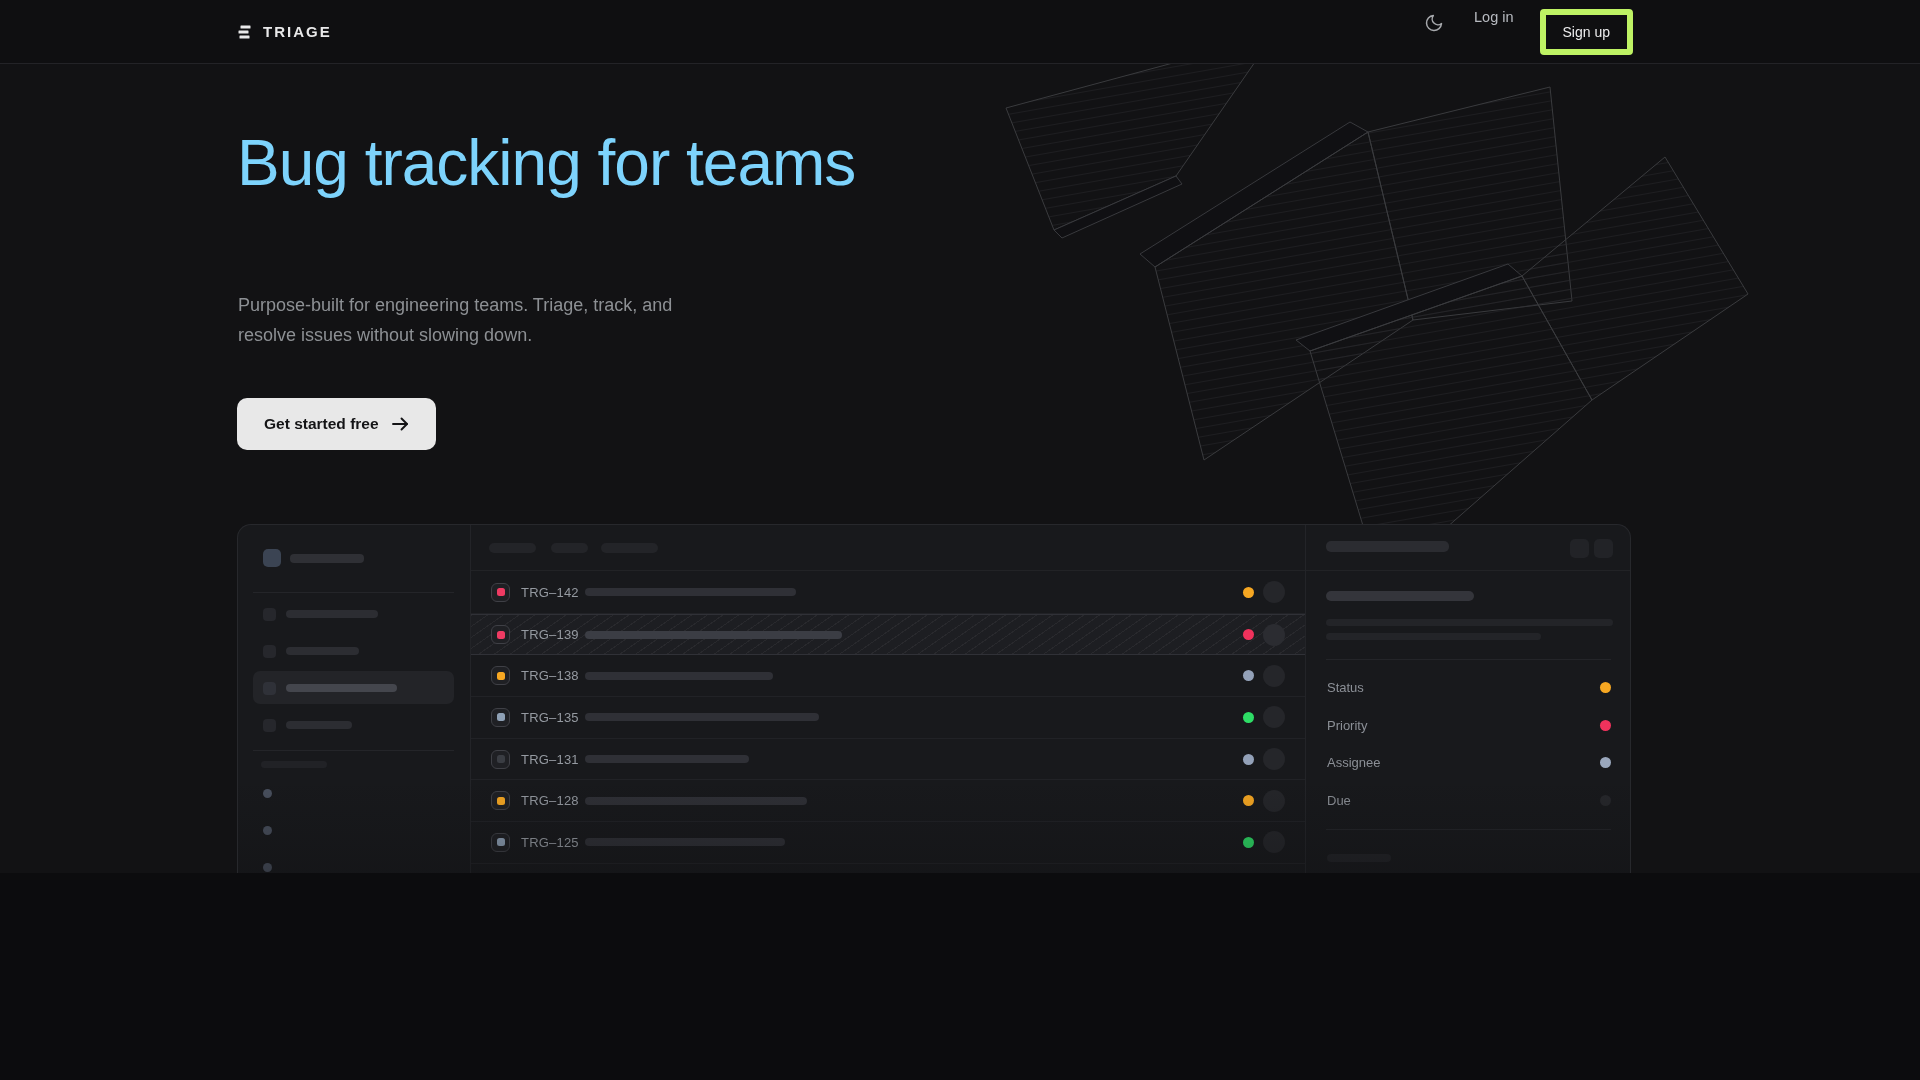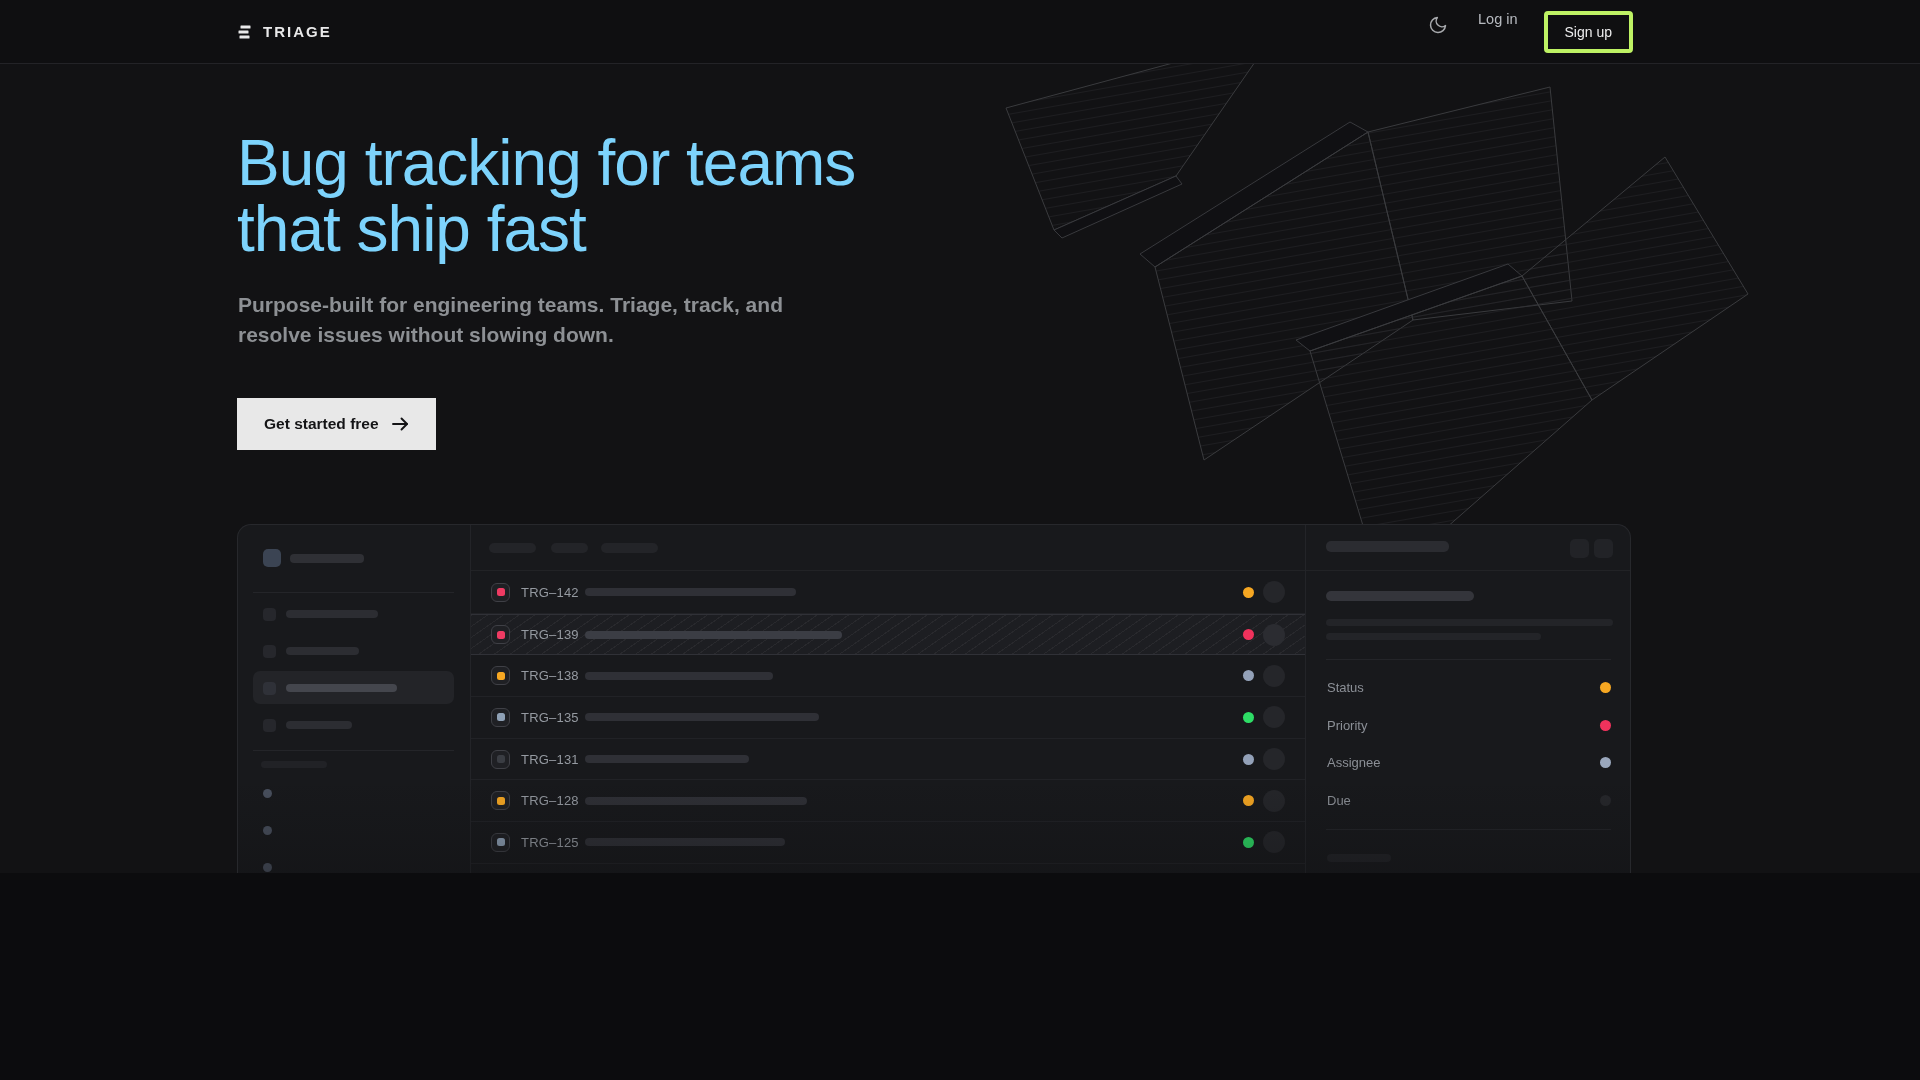--- a/index.html
+++ b/index.html
@@ -15,39 +15,39 @@
     background:#0f0f11; border-bottom:1px solid #232327;
     display:flex; align-items:center; justify-content:space-between;
     padding:0 287px 0 237px;
   }
   .brand { display:flex; align-items:center; gap:11px; cursor:pointer; }
   .brand-name { color:#e9e9ea; font-size:15px; font-weight:bold; letter-spacing:2px; }
   .nav-right { display:flex; align-items:flex-start; gap:26px; }
   .theme-btn { width:28px; height:28px; display:flex; align-items:center; justify-content:center; cursor:pointer; }
   .login { color:#b7bac0; font-size:14.5px; cursor:pointer; }
   .signup {
-    background:transparent; border:4px solid #bef264; border-radius:4px;
+    background:transparent; border:6px solid #bef264; border-radius:4px;
     color:#ededee; font-size:14px; font-family:inherit; padding:9px 17px; cursor:pointer;
   }
   
   .ribbons { position:absolute; left:980px; top:64px; z-index:0; }
   
   .hero-title {
     position:absolute; left:237px; top:130px; z-index:2;
     color:#7dd3fc; font-size:64px; font-weight:500; line-height:66px; letter-spacing:-1px;
   }
   .hero-title span { display:block; }
   .hero-sub {
     position:absolute; left:238px; top:290px; z-index:2;
-    color:#8d9094; font-size:21px; line-height:30px; font-weight:bold;
+    color:#8d9094; font-size:18px; line-height:30px; font-weight:normal;
   }
   .hero-sub span { display:block; }
   .cta {
     position:absolute; left:237px; top:398px; z-index:2;
-    height:52px; padding:0 27px; border:none; border-radius:0;
+    height:52px; padding:0 27px; border:none; border-radius:10px;
     background:#e8e8e8; color:#141416; font-family:inherit; font-size:15.5px; font-weight:bold;
     display:flex; align-items:center; gap:13px; cursor:pointer;
   }
   
   .mockup {
     position:absolute; left:237px; top:524px; width:1394px; height:489px; z-index:3;
     background:#18191c; border:1px solid #27282c; border-bottom:none;
     border-radius:14px 14px 0 0; display:flex; overflow:hidden;
   }
   .m-side { position:relative; width:233px; border-right:1px solid #232428; flex:none; }
@@ -151,21 +151,20 @@
           <path d="M21 12.79A9 9 0 1 1 11.21 3 7 7 0 0 0 21 12.79z"></path>
         </svg>
       </div>
       <a class="login">Log in</a>
       <button class="signup">Sign up</button>
     </div>
   </nav>
 
   <h1 class="hero-title">
     <span>Bug tracking for teams</span>
-    <span>that ship fast</span>
   </h1>
   <p class="hero-sub">
     <span>Purpose-built for engineering teams. Triage, track, and</span>
     <span>resolve issues without slowing down.</span>
   </p>
   <button class="cta">
     <span>Get started free</span>
     <svg width="17" height="14" viewBox="0 0 17 14" fill="none" stroke="#141416" stroke-width="1.9" stroke-linecap="round" stroke-linejoin="round">
       <line x1="1" y1="7" x2="15" y2="7"></line>
         <polyline points="9.5,1.5 15,7 9.5,12.5"></polyline>

